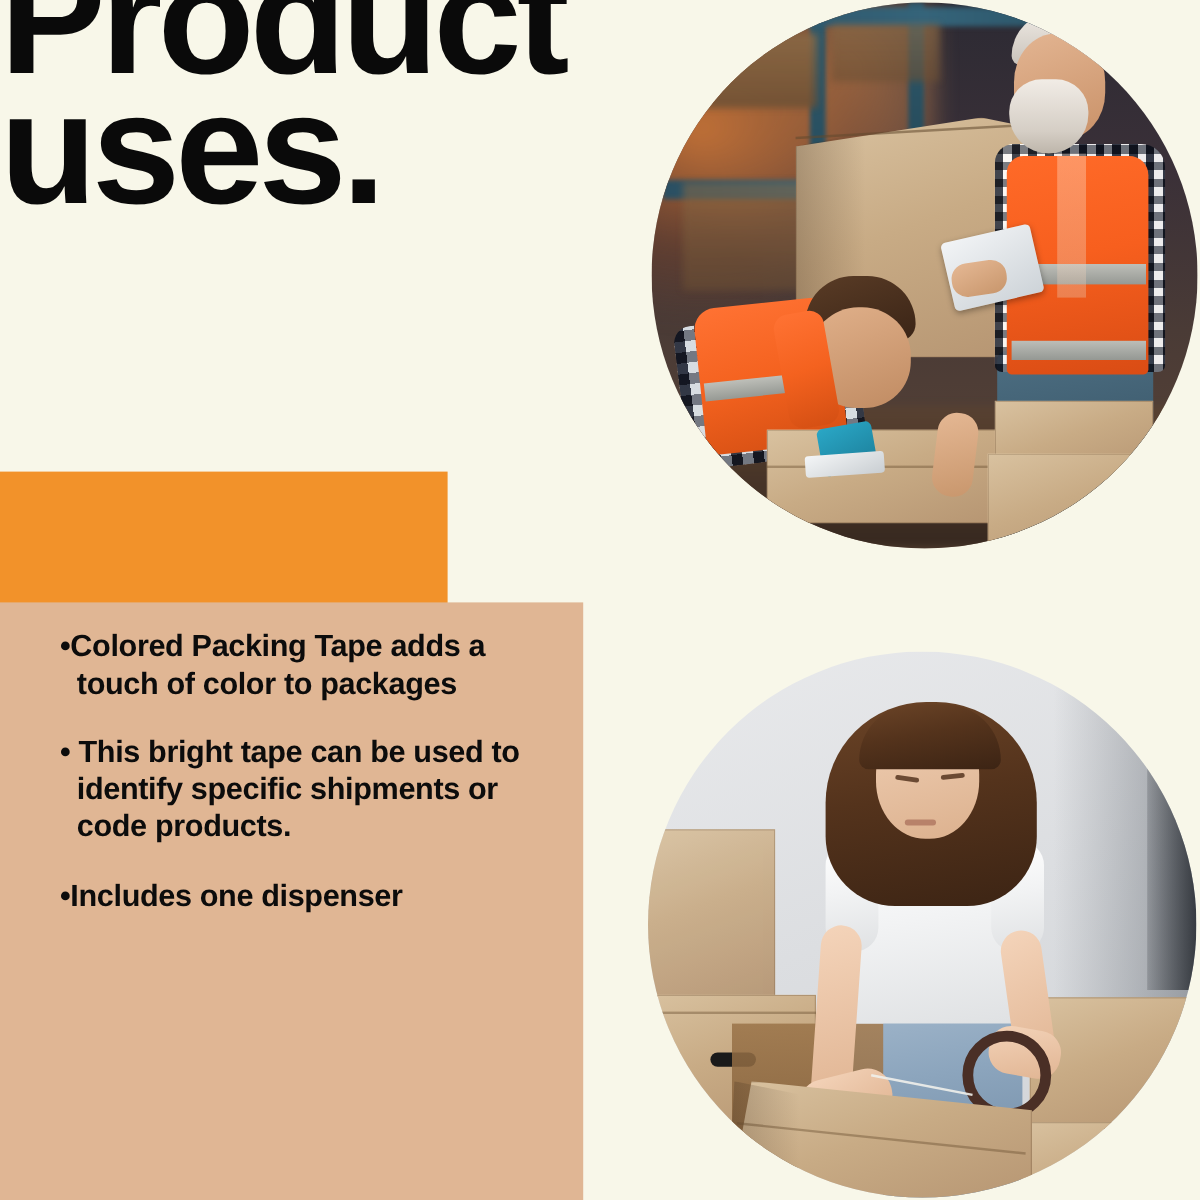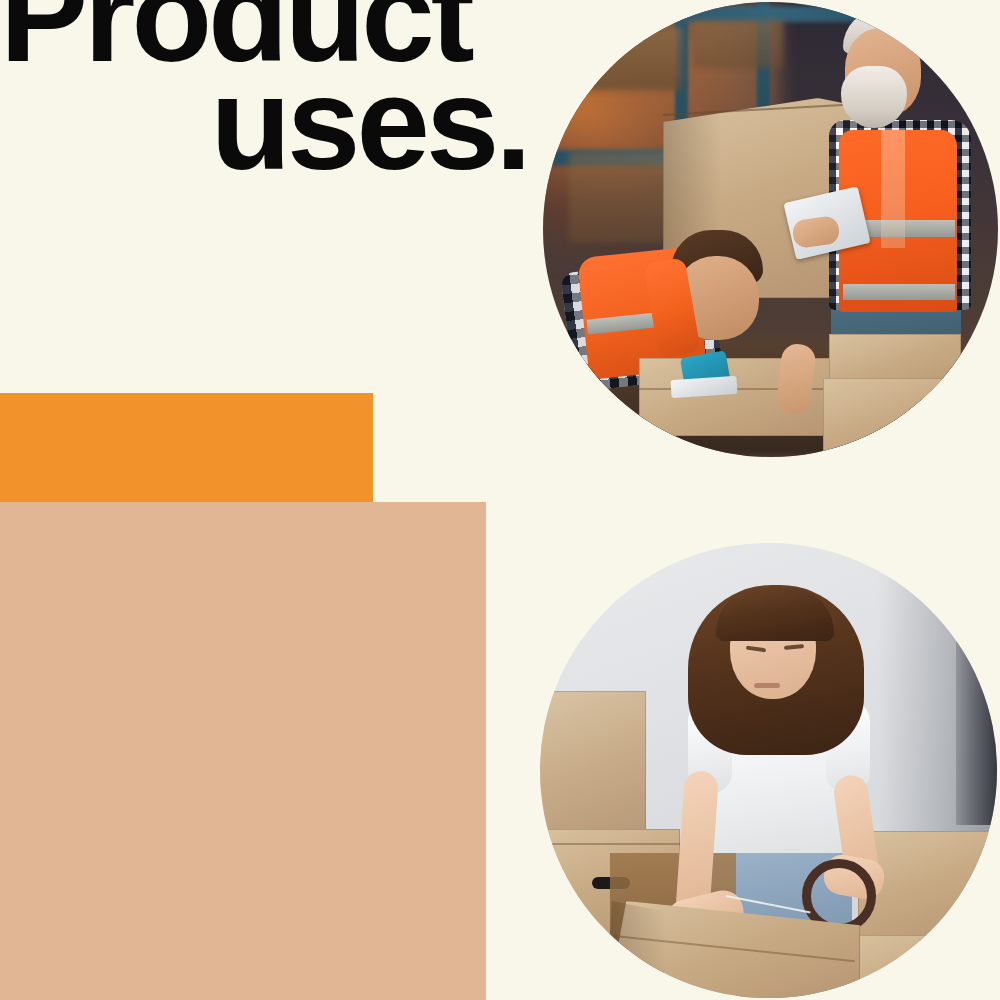--- a/index.html
+++ b/index.html
@@ -35,21 +35,21 @@
     display: block;
     font-family: "Liberation Sans", sans-serif;
     font-weight: bold;
     color: #0a0a0a;
     font-size: 132px;
     line-height: 0.82;
     letter-spacing: -4px;
     white-space: nowrap;
   }
   .heading-line.l1 { text-align: left; padding-left: 0px; }
-  .heading-line.l2 { text-align: right; padding-right: 12px; }
+  .heading-line.l2 { padding-right: 12px; }
 
   
   .orange-block {
     position: absolute;
     left: 0;
     top: 393px;
     width: 373px;
     height: 110px;
     background: #f2922a;
     z-index: 2;
@@ -262,20 +262,23 @@
 
   <div class="orange-block"></div>
   <div class="tan-panel"></div>
 
   <div class="heading">
     <span class="heading-line l1">Product</span>
     <span class="heading-line l2">uses.</span>
   </div>
 
   <div class="bullets">
+    <p class="bullet">•Colored Packing Tape adds a touch of color to packages</p>
+    <p class="bullet">• This bright tape can be used to identify specific shipments or code products.</p>
+    <p class="bullet last">•Includes one dispenser</p>
   </div>
 
   <div class="photo-circle circle-top">
     <div class="scene">
 
       <div class="sh wh-bg"></div>
       <div class="sh wh-blur-a"></div>
 
       <div class="sh wh-rack-v" style="left:132px;"></div>
       <div class="sh wh-rack-v" style="left:214px;height:46%;"></div>

